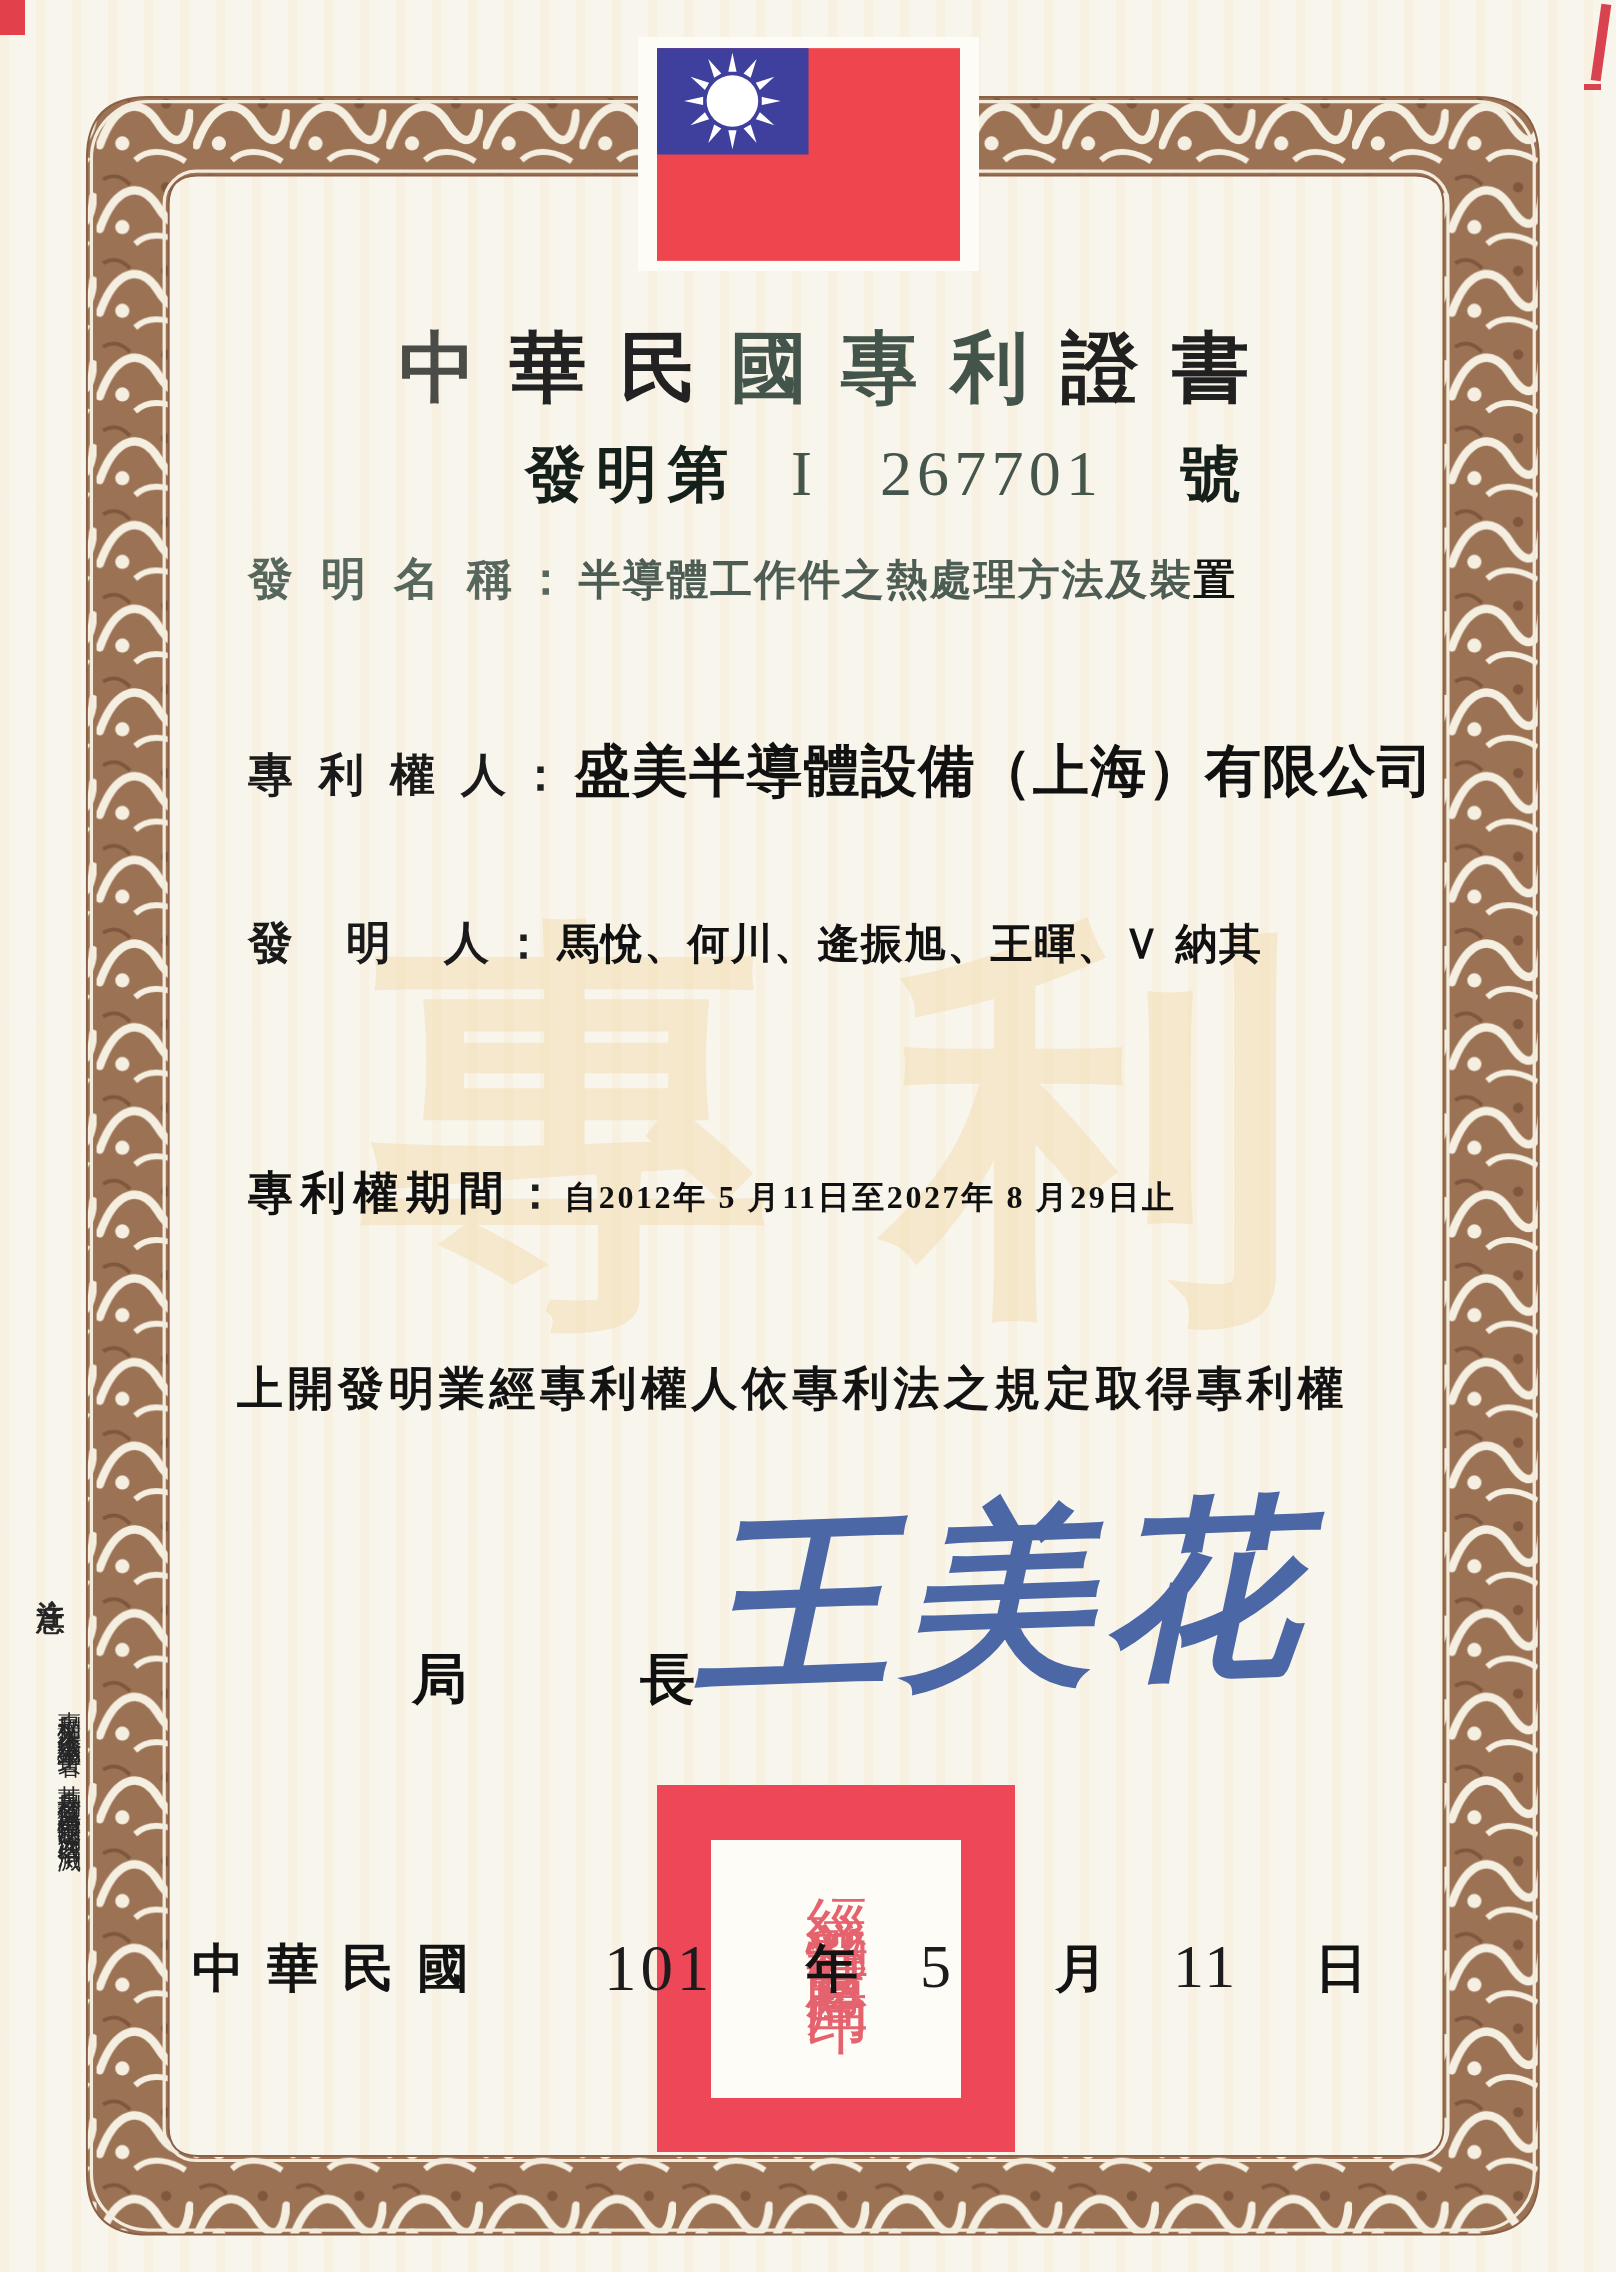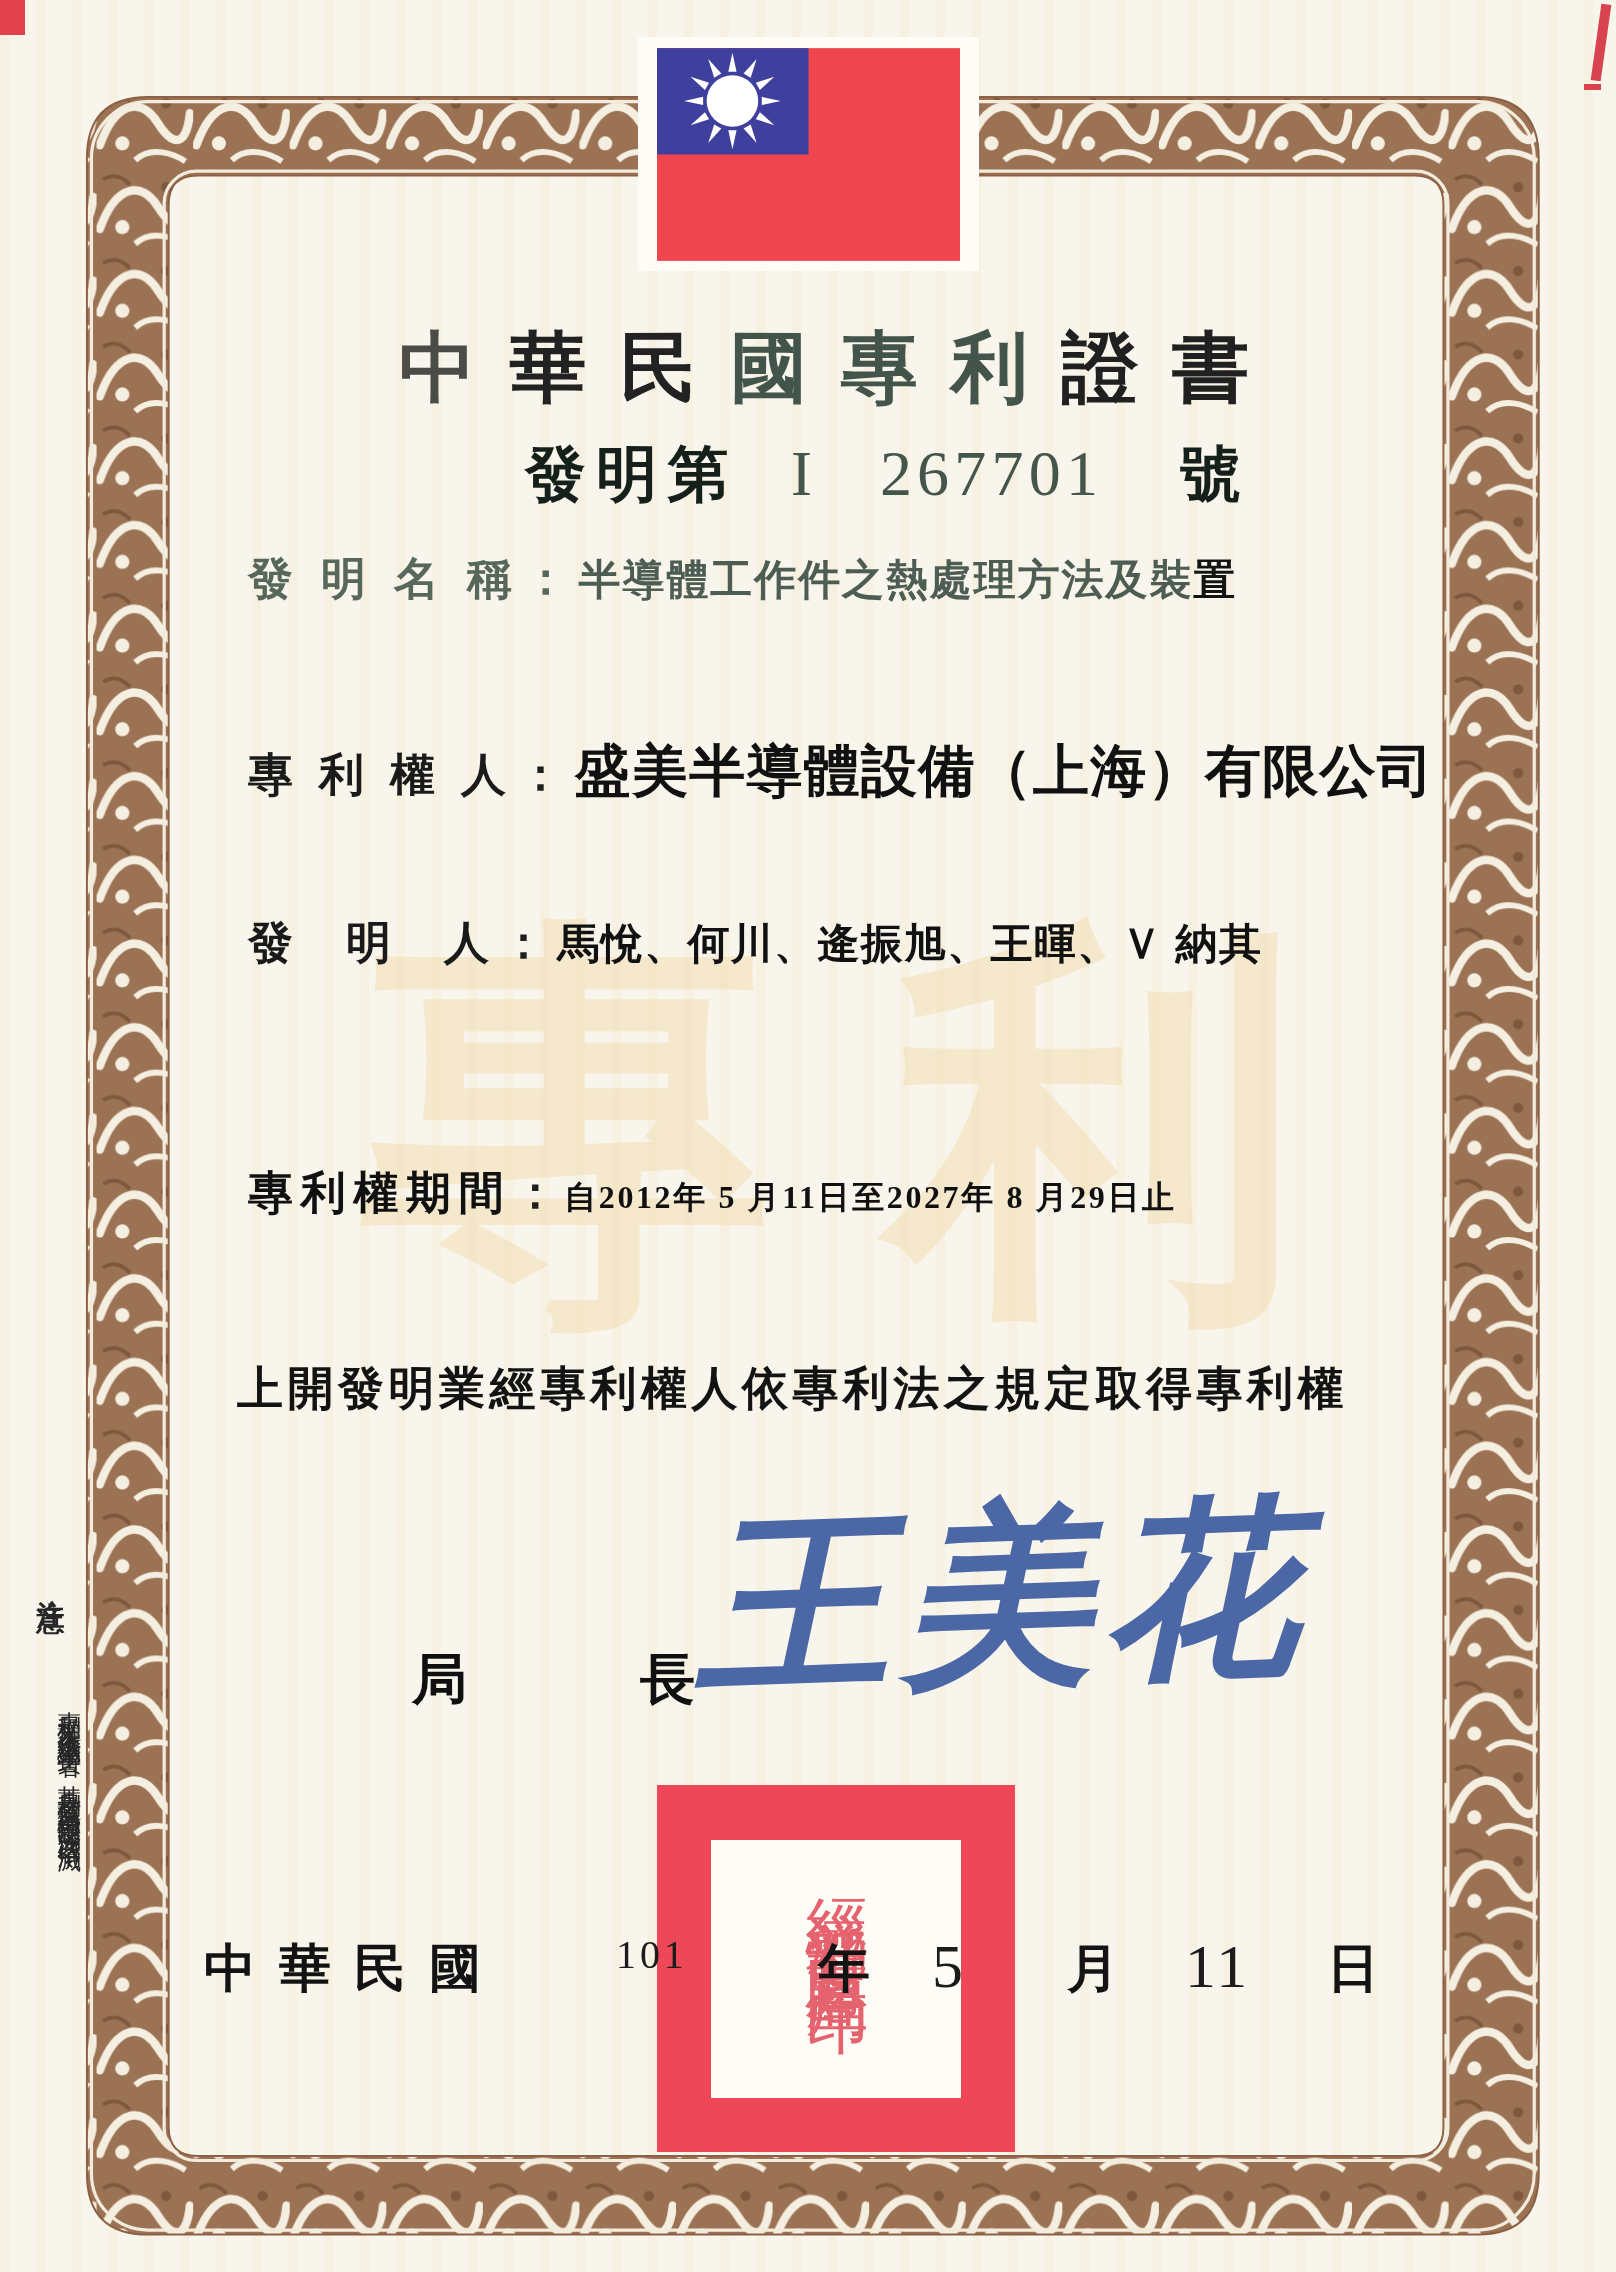--- a/index.html
+++ b/index.html
@@ -80,24 +80,24 @@
     font-size:24px;line-height:1.55;letter-spacing:3.9px;color:#262626;z-index:5;}
 
   
   .seal{top:1785px;left:657px;width:358px;height:367px;background:#ee4757;z-index:2;
     display:flex;align-items:center;justify-content:center;}
   .seal-inner{width:250px;height:258px;background:#fdfcf6;display:flex;align-items:center;justify-content:center;}
   .seal-text{writing-mode:vertical-rl;font-size:63px;line-height:1.3;letter-spacing:11.6px;
     color:#e4636e;font-weight:400;height:240px;}
 
   
-  .date-row{top:1931px;left:12px;width:1516px;height:77px;z-index:7;}
+  .date-row{top:1931px;left:0;width:1516px;height:77px;z-index:7;}
   .date-row span{position:absolute;white-space:nowrap;}
   .d-era{left:192px;top:2.6px;font-size:52px;font-weight:bold;letter-spacing:23px;color:#131313;}
-  .d-year{left:604px;top:0;font-size:40px;color:#1c1c1c;letter-spacing:3.9px;font-family:Liberation Serif, serif;}
+  .d-year{left:604px;top:0;font-size:65px;color:#1c1c1c;letter-spacing:3.9px;font-family:Liberation Serif, serif;}
   .d-year-u{left:806px;top:2.6px;font-size:52px;font-weight:bold;color:#131313;}
   .d-month{left:920px;top:0;font-size:62px;color:#1c1c1c;}
   .d-month-u{left:1055px;top:2.6px;font-size:52px;font-weight:bold;color:#131313;}
   .d-day{left:1173px;top:0;font-size:62px;color:#1c1c1c;letter-spacing:2.6px;}
   .d-day-u{left:1315px;top:2.6px;font-size:52px;font-weight:bold;color:#131313;}
 </style>
 </head>
 <body>
 
 <div class="page">

